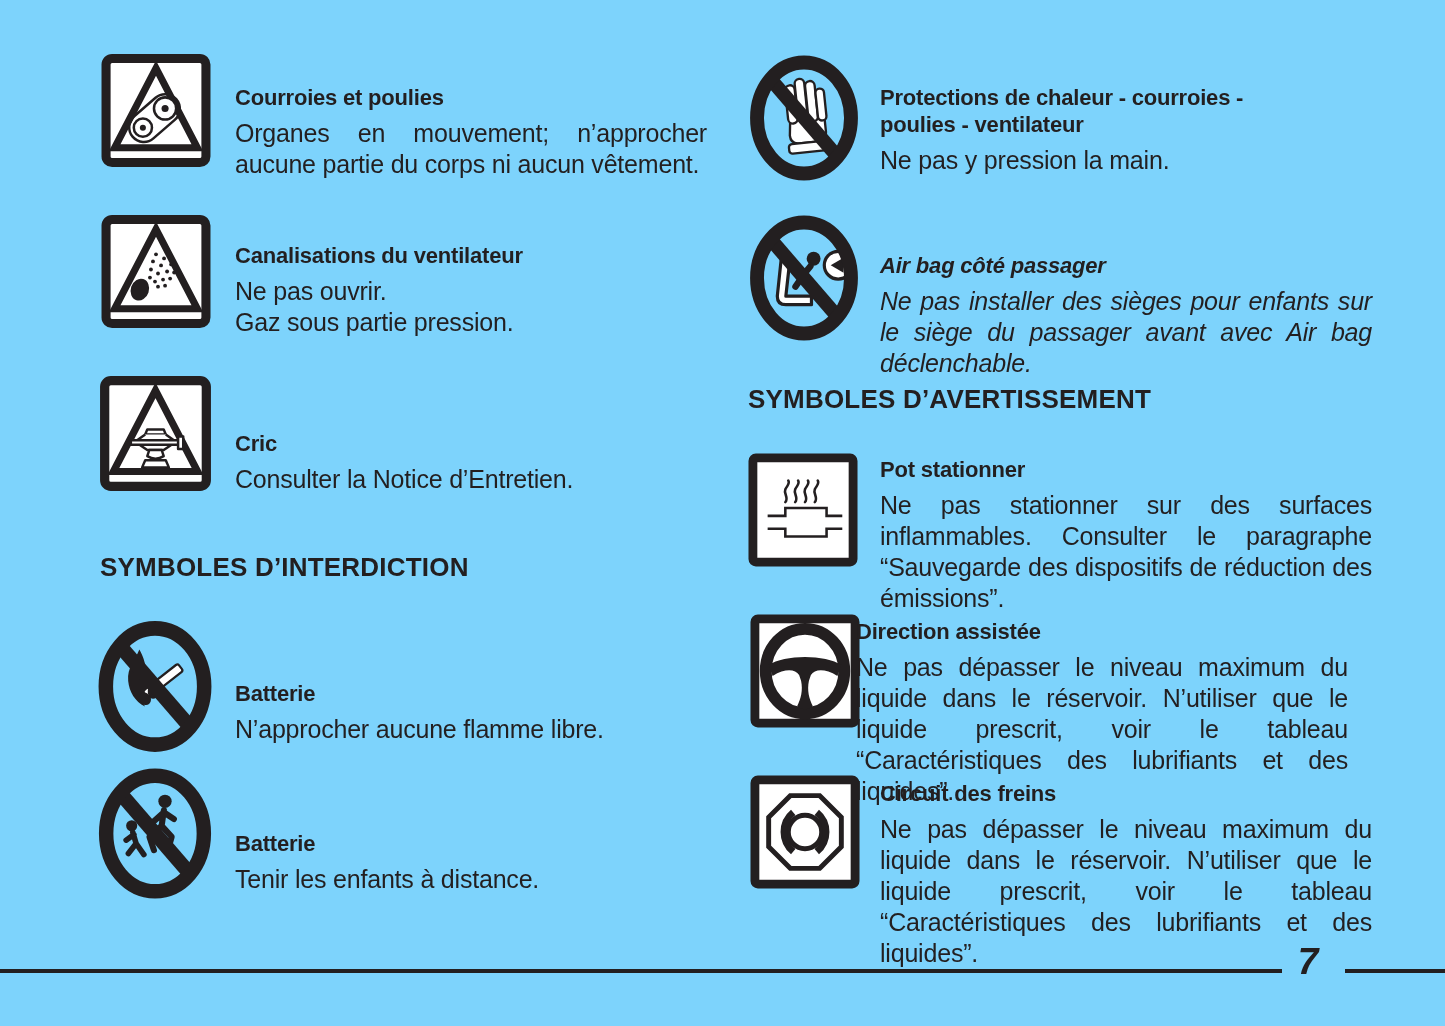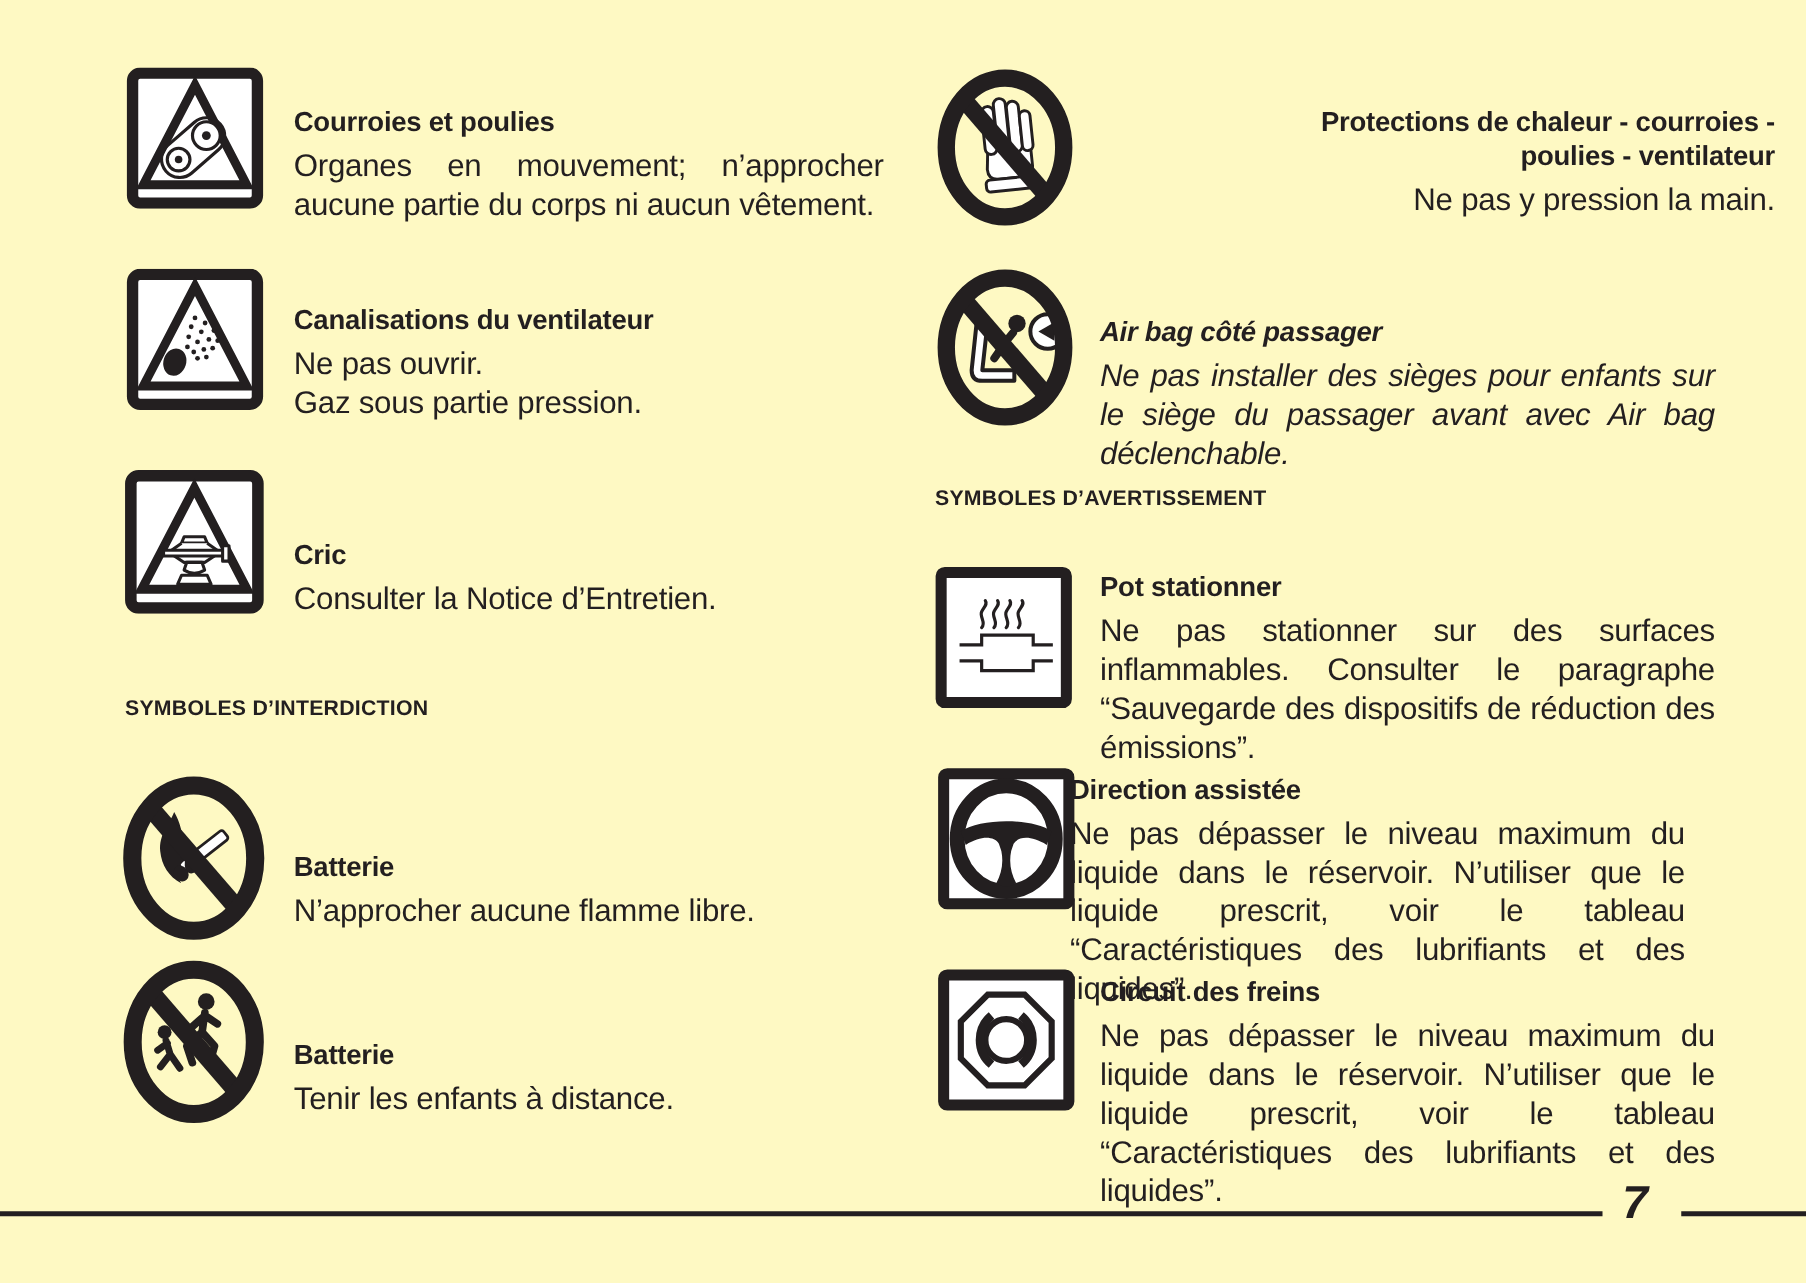--- a/index.html
+++ b/index.html
@@ -1,54 +1,54 @@
 <!DOCTYPE html>
 <html><head>
 <meta charset="utf-8">
 <style>
   html,body{margin:0;padding:0;background:#ffffff;}
   .page{
-    position:relative;width:1445px;height:1026px;background:#fef9c3;overflow:hidden;
+    position:relative;width:1445px;height:1026px;background:#7dd3fc;overflow:hidden;
     font-family:"Liberation Sans","DejaVu Sans",sans-serif;color:#231f20;
   }
   .icon{position:absolute;color:#231f20;}
   .icon svg{width:100%;height:100%;display:block;}
   .txt{position:absolute;}
   .txt h3{
     margin:0;font-size:22px;line-height:27px;font-weight:bold;
     letter-spacing:-0.2px;white-space:pre-line;color:#231f20;
   }
   .txt p{
     margin:7px 0 0 0;font-size:25px;line-height:31px;font-weight:normal;
     letter-spacing:-0.2px;white-space:pre-line;color:#231f20;
   }
   .txt p.just{text-align:justify;}
   .sec-hdr{
-    position:absolute;margin:0;font-size:17px;line-height:30px;font-weight:bold;
+    position:absolute;margin:0;font-size:26px;line-height:30px;font-weight:bold;
     letter-spacing:0.2px;color:#231f20;
   }
   
   .i-l1{left:100px;top:54px;width:112px;height:113px;}
   .i-l2{left:100px;top:215px;width:112px;height:113px;}
   .i-l3{left:98px;top:376px;width:115px;height:115px;}
   .i-l4{left:98px;top:620px;width:114px;height:133px;}
   .i-l5{left:98px;top:768px;width:114px;height:131px;}
   .t-l1{left:235px;top:84px;width:472px;}
   .t-l2{left:235px;top:242px;width:472px;}
   .t-l3{left:235px;top:430px;width:472px;}
   .t-l4{left:235px;top:680px;width:472px;}
   .t-l5{left:235px;top:830px;width:472px;}
   .hdr-1{left:100px;top:552px;}
   
   .i-r1{left:744px;top:55px;width:120px;height:126px;}
   .i-r2{left:744px;top:215px;width:120px;height:126px;}
   .i-r3{left:748px;top:452px;width:110px;height:116px;}
   .i-r4{left:750px;top:613px;width:110px;height:116px;}
   .i-r5{left:750px;top:774px;width:110px;height:116px;}
-  .t-r1{left:928px;top:84px;width:492px;text-align:right;}
+  .t-r1{left:880px;top:84px;width:492px;}
   .t-r2{left:880px;top:252px;width:492px;font-style:italic;}
   .t-r3{left:880px;top:456px;width:492px;}
   .t-r4{left:856px;top:618px;width:492px;}
   .t-r5{left:880px;top:780px;width:492px;}
   .hdr-2{left:748px;top:384px;}
   
   .rule-left{position:absolute;left:0;top:969px;width:1282px;height:4px;background:#231f20;}
   .rule-right{position:absolute;left:1345px;top:969px;width:100px;height:4px;background:#231f20;}
   .page-num{
     position:absolute;left:1284px;top:941px;width:48px;text-align:center;

